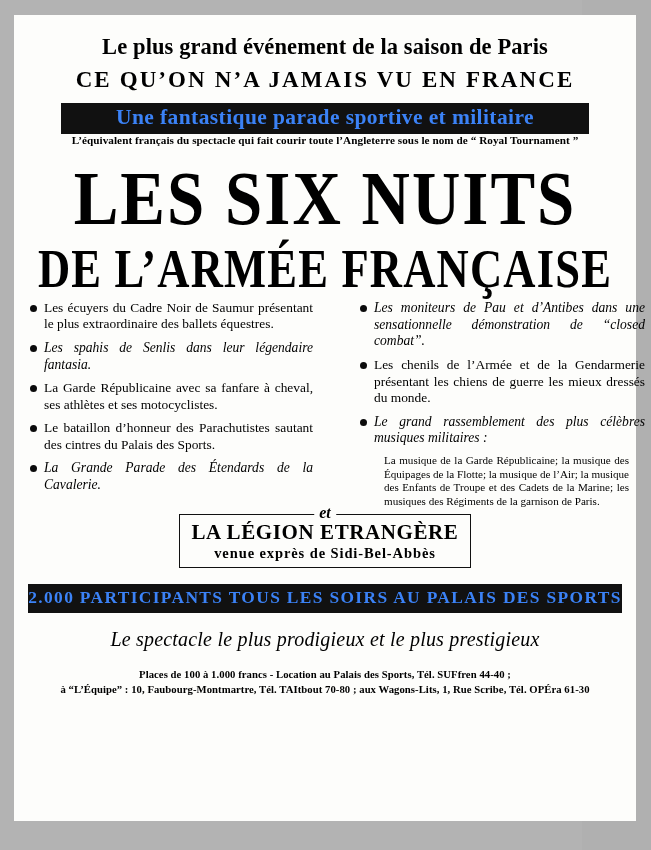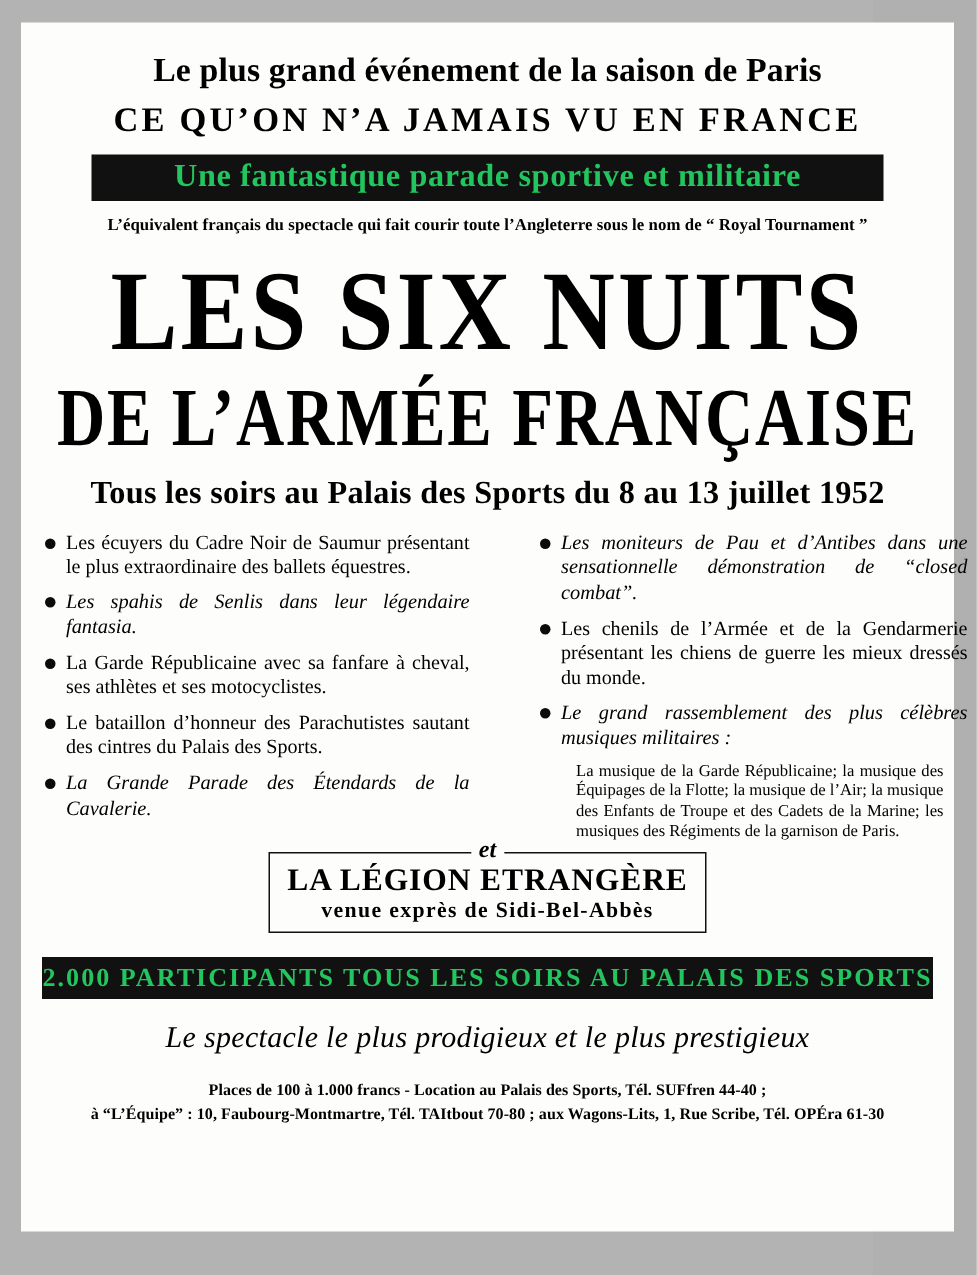--- a/index.html
+++ b/index.html
@@ -31,21 +31,21 @@
     top: 15px;
     width: 622px;
     height: 806px;
     background: #fdfdfb;
     box-sizing: border-box;
     padding: 0 14px;
   }
 
   
   .ctr { text-align: center; }
-  .blk { background: #111; color: #22c55e; }
+  .blk { background: #111; color: #3b82f6; }
 
   
   #line-headline {
     margin-top: 20px;
     font-size: 22.5px;
     font-weight: bold;
     letter-spacing: 0.1px;
     line-height: 1.05;
   }
   #line-never-seen {
@@ -57,21 +57,20 @@
   }
   #banner-parade {
     margin: 11px 33px 0 33px;
     font-size: 21.5px;
     font-weight: bold;
     letter-spacing: 0.4px;
     padding: 4px 0 6px 0;
     line-height: 1.0;
   }
   #line-equivalent {
-    margin-top: 10px;
     font-size: 11.2px;
     font-weight: bold;
     letter-spacing: 0.05px;
     line-height: 1.1;
   }
 
   
   #title-main {
     margin-top: 17px;
     font-size: 67px;
@@ -216,21 +215,20 @@
     <div class="ctr" id="line-never-seen">CE QU’ON N’A JAMAIS VU EN FRANCE</div>
 
     <div class="ctr blk" id="banner-parade">Une fantastique parade sportive et militaire</div>
 
     <div class="ctr" id="line-equivalent">L’équivalent français du spectacle qui fait courir toute l’Angleterre sous le nom de “ Royal Tournament ”</div>
 
     <div class="ctr" id="title-main">LES SIX NUITS</div>
 
     <div class="ctr" id="title-sub">DE L’ARMÉE FRANÇAISE</div>
 
-    <div class="ctr" id="line-dates">Tous les soirs au Palais des Sports du 8 au 13 juillet 1952</div>
 
     <div id="columns">
 
       <div class="column" id="column-left">
         <div class="bullet-item">
           <span class="bullet-dot"></span>
           <span class="bullet-text">Les écuyers du Cadre Noir de Saumur présentant le plus extraordinaire des ballets équestres.</span>
         </div>
         <div class="bullet-item">
           <span class="bullet-dot"></span>

